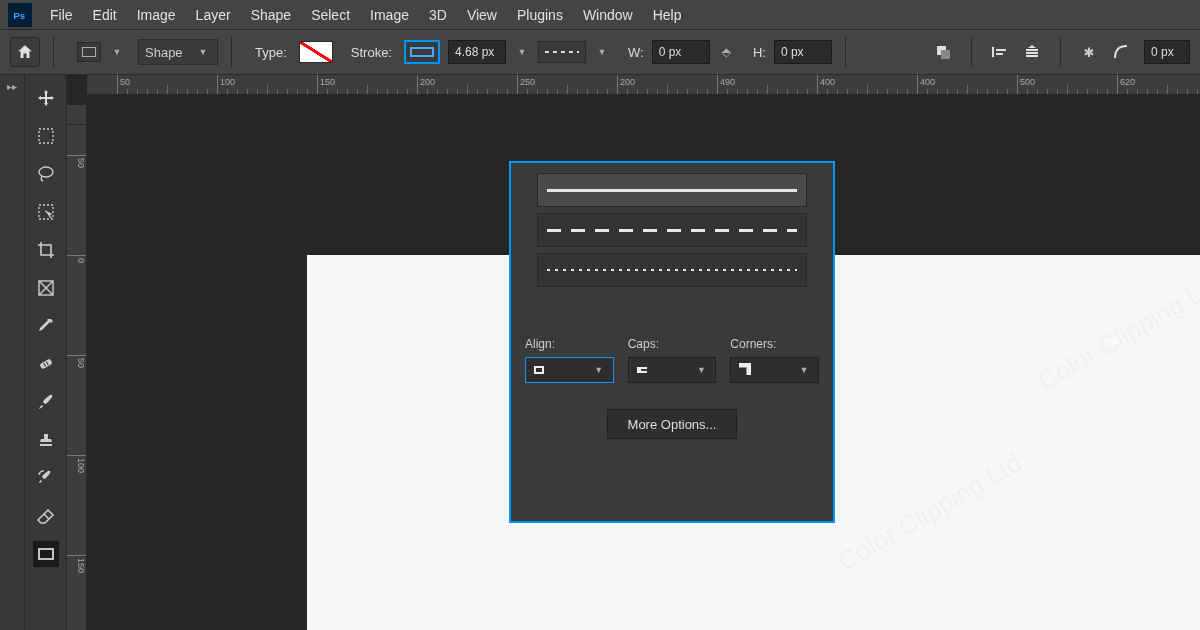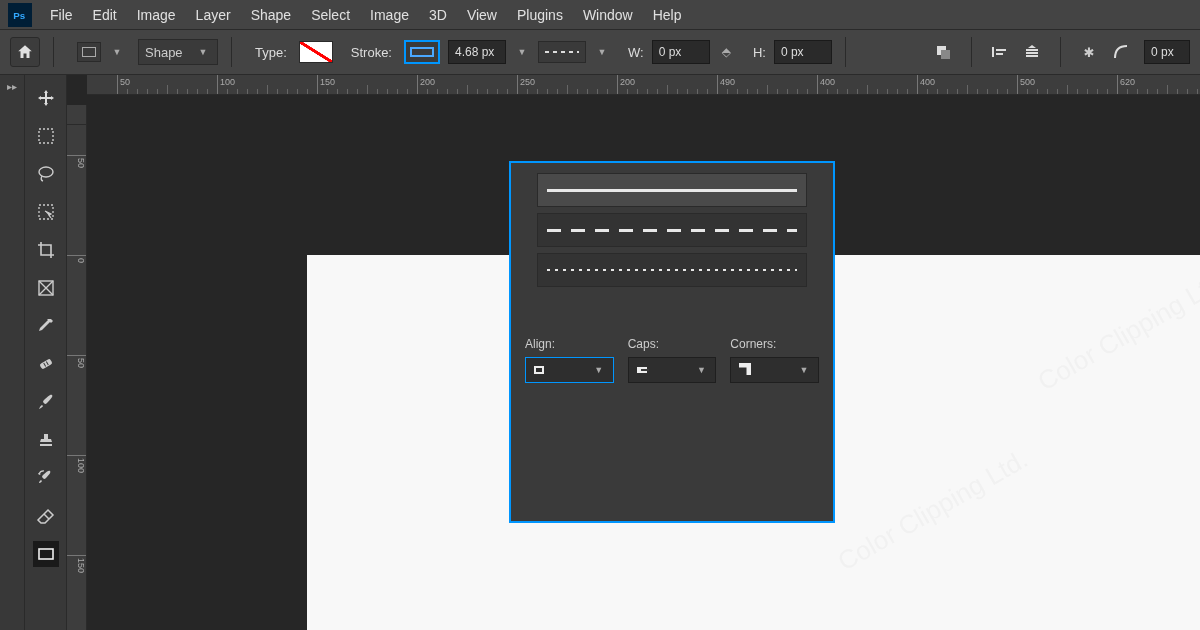--- a/index.html
+++ b/index.html
@@ -385,15 +385,16 @@
         <div class="popup-col">
           <div class="popup-labels">Corners:</div>
           <div class="popup-dd">
             <svg width="14" height="14">
                 <path d="M2 2h10v10" fill="none" stroke="#eee" stroke-width="5"></path>
               </svg>
             <span class="caret">▼</span>
           </div>
         </div>
       </div>
+      <div class="more-btn">More Options...</div>
     </div>
   </div>
 </div>
 
 </body></html>

